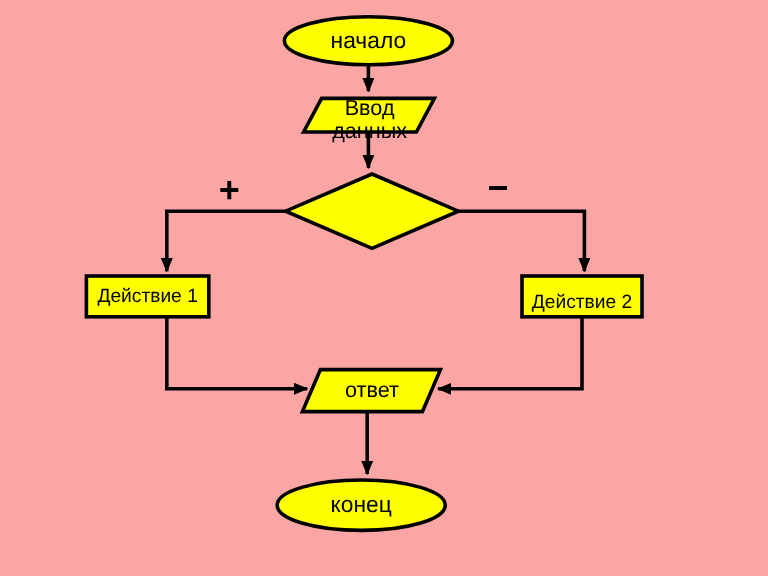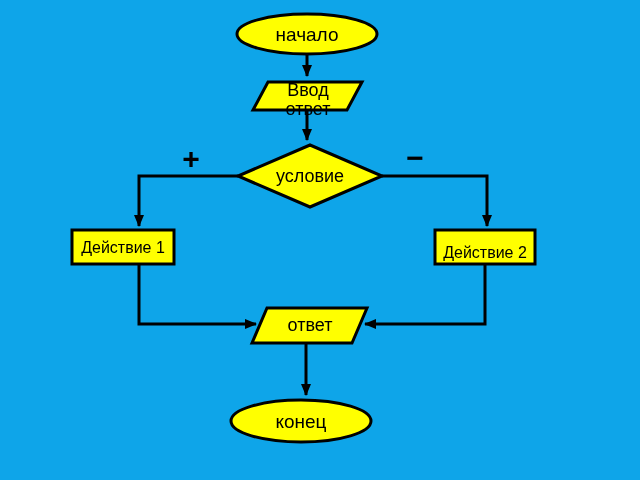--- a/index.html
+++ b/index.html
@@ -5,21 +5,21 @@
   html, body {
     margin: 0;
     padding: 0;
     background: #ffffff;
     font-family: "Liberation Sans", "DejaVu Sans", sans-serif;
   }
   .canvas {
     position: relative;
     width: 640px;
     height: 480px;
-    background: #0ea5e9;
+    background: #fca5a5;
     overflow: hidden;
   }
   .canvas svg {
     position: absolute;
     left: 0;
     top: 0;
   }
   .shape {
     fill: #ffff00;
     stroke: #000000;
@@ -75,23 +75,22 @@
     <polygon class="shape" points="310,145 382,176 310,207 238,176"></polygon>
     <rect class="shape" x="72" y="230" width="102" height="34"></rect>
     <rect class="shape" x="435" y="230" width="100" height="34"></rect>
     <polygon class="shape" points="252,343 267,308 367,308 352,343"></polygon>
     <ellipse class="shape" cx="301" cy="421" rx="70" ry="21"></ellipse>
   </svg>
 
   <div class="label big" style="left:237px; top:15px; width:140px; height:38px;">начало</div>
 
   <div class="label" style="left:256px; top:80px; width:104px; height:40px;">Ввод
-ответ</div>
+данных</div>
 
-  <div class="label" style="left:240px; top:160px; width:140px; height:32px;">условие</div>
 
   <div class="label op" style="left:174px; top:142px; width:34px; height:34px;">+</div>
 
   <div class="label op" style="left:398px; top:141px; width:34px; height:34px;">−</div>
 
   <div class="label small" style="left:72px; top:230px; width:102px; height:34px;">Действие 1</div>
 
   <div class="label small" style="left:435px; top:230px; width:100px; height:44px;">Действие 2</div>
 
   <div class="label big" style="left:231px; top:401px; width:140px; height:40px;">конец</div>

